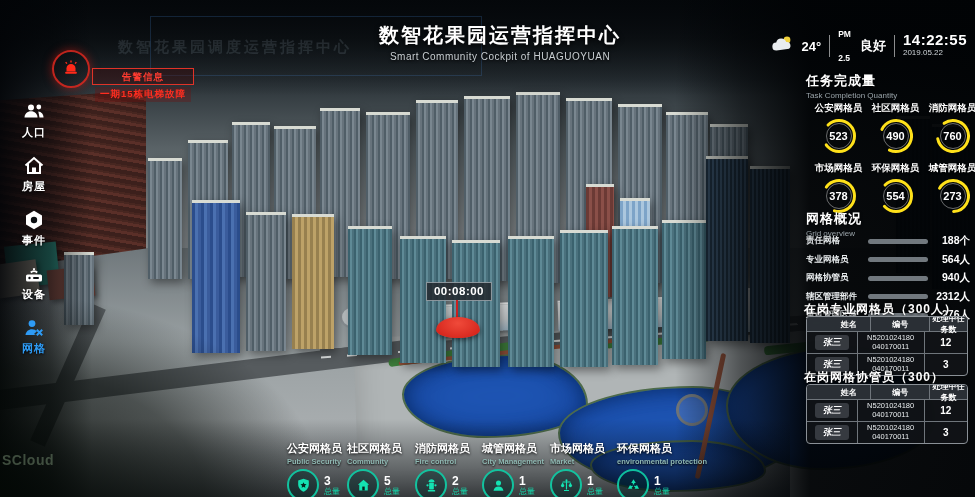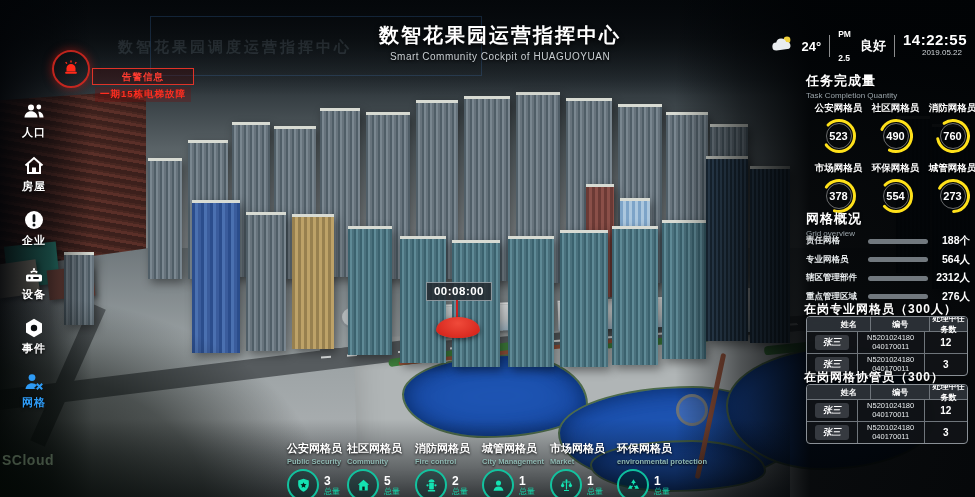--- a/index.html
+++ b/index.html
@@ -55,21 +55,21 @@
   .main-title{font-size:20px;font-weight:700;letter-spacing:2px;text-shadow:0 2px 5px #000;}
   .sub-title{margin-top:2px;font-size:10px;color:#c8ced2;letter-spacing:.5px;text-shadow:0 1px 3px #000;}
   
   .status{right:8px;top:30px;display:flex;align-items:center;gap:8px;}
   .st-temp{font-size:13px;font-weight:700;}
   .st-div{width:1px;height:22px;background:rgba(255,255,255,.55);}
   .pm-stack{display:flex;flex-direction:column;line-height:8px;font-size:8.5px;font-weight:700;gap:16px;}
   .aq{font-size:13px;font-weight:700;margin-left:1px;}
   .time-stack{display:flex;flex-direction:column;line-height:13px;}
   .st-time{font-size:15px;font-weight:700;letter-spacing:.5px;}
-  .st-date{font-size:8px;color:#cfd4d8;margin-left:19px;}
+  .st-date{font-size:8px;color:#cfd4d8;}
   
   .alarm-ico{left:52px;top:50px;width:34px;height:34px;border:2px solid rgba(225,40,30,.85);border-radius:50%;
      display:flex;align-items:center;justify-content:center;box-shadow:0 0 10px rgba(230,30,20,.5);}
   .alarm-box{left:92px;top:68px;width:100px;height:15px;border:1px solid #e03328;background:rgba(70,5,5,.35);
      color:#ff3b30;font-size:9.5px;font-weight:700;text-align:center;line-height:15px;letter-spacing:1px;}
   .alarm-msg{left:95px;top:87px;padding:1px 5px;background:rgba(120,10,10,.3);color:#ff2d20;
      font-size:9.5px;font-weight:700;letter-spacing:1px;}
   
   .sidebar{left:0;top:100px;width:68px;display:flex;flex-direction:column;align-items:center;gap:14px;}
   .side-item{display:flex;flex-direction:column;align-items:center;color:#fff;cursor:pointer;width:100%;}
@@ -251,48 +251,38 @@
             <path d="M3.5 11.5 12 4l8.5 7.5"></path>
             <path d="M6 9.8V19h12V9.8"></path>
             <rect x="10" y="13.5" width="4" height="5.5" fill="currentColor" stroke="none"></rect>
           </svg>
         </span>
       <span class="s-label">房屋</span>
     </div>
     <div class="side-item">
       <span class="s-icon">
           <svg width="24" height="24" viewBox="0 0 24 24">
-            <circle cx="12" cy="12" r="9" fill="currentColor"></circle>
-            <rect x="10.6" y="6.3" width="2.8" height="8" rx="1.4" fill="#0b0e11"></rect>
-            <circle cx="12" cy="17" r="1.5" fill="#0b0e11"></circle>
-          </svg>
-        </span>
-      <span class="s-label">企业</span>
+            <path d="M12 2.8l8 4.6v9.2l-8 4.6-8-4.6V7.4z" fill="currentColor"></path>
+            <circle cx="12" cy="12" r="3.2" fill="#0b0e11"></circle>
+          </svg>
+        </span>
+      <span class="s-label">事件</span>
     </div>
     <div class="side-item">
       <span class="s-icon">
           <svg width="24" height="24" viewBox="0 0 24 24">
             <path d="M8.8 10.5a4.6 4.6 0 0 1 6.4 0" stroke="currentColor" stroke-width="1.8" fill="none"></path>
             <path d="M11 7.2a7.5 7.5 0 0 1 2 0" stroke="currentColor" stroke-width="1.8" fill="none"></path>
             <rect x="4" y="12.5" width="16" height="7" rx="1.6" fill="currentColor"></rect>
             <circle cx="7.5" cy="16" r="1.2" fill="#0b0e11"></circle>
             <rect x="11" y="15" width="6" height="2" rx="1" fill="#0b0e11"></rect>
           </svg>
         </span>
       <span class="s-label">设备</span>
     </div>
-    <div class="side-item">
-      <span class="s-icon">
-          <svg width="24" height="24" viewBox="0 0 24 24">
-            <path d="M12 2.8l8 4.6v9.2l-8 4.6-8-4.6V7.4z" fill="currentColor"></path>
-            <circle cx="12" cy="12" r="3.2" fill="#0b0e11"></circle>
-          </svg>
-        </span>
-      <span class="s-label">事件</span>
-    </div>
     <div class="side-item active">
       <span class="s-icon">
           <svg width="24" height="24" viewBox="0 0 24 24">
             <circle cx="10" cy="7.6" r="3.4" fill="currentColor"></circle>
             <path d="M3.5 19c.4-3.6 3-5.8 6.5-5.8 2 0 3.7.7 4.9 2L12 18l2 1z" fill="currentColor"></path>
             <path d="M14.8 13.8l5.4 5.4m0-5.4l-5.4 5.4" stroke="currentColor" stroke-width="2" fill="none"></path>
           </svg>
         </span>
       <span class="s-label">网格</span>
     </div>
@@ -372,20 +362,25 @@
   <div class="ui go-rows">
     <div class="go-row">
       <span class="go-label">责任网格</span>
       <span class="go-track"><span class="go-fill" style="width: 78%;"></span></span>
       <span class="go-val">188个</span>
     </div>
     <div class="go-row">
       <span class="go-label">专业网格员</span>
       <span class="go-track"><span class="go-fill" style="width: 56%;"></span></span>
       <span class="go-val">564人</span>
+    </div>
+    <div class="go-row">
+      <span class="go-label">网格协管员</span>
+      <span class="go-track"><span class="go-fill" style="width: 50%;"></span></span>
+      <span class="go-val">940人</span>
     </div>
     <div class="go-row">
       <span class="go-label">辖区管理部件</span>
       <span class="go-track"><span class="go-fill" style="width: 95%;"></span></span>
       <span class="go-val">2312人</span>
     </div>
     <div class="go-row">
       <span class="go-label">重点管理区域</span>
       <span class="go-track"><span class="go-fill" style="width: 46%;"></span></span>
       <span class="go-val">276人</span>

